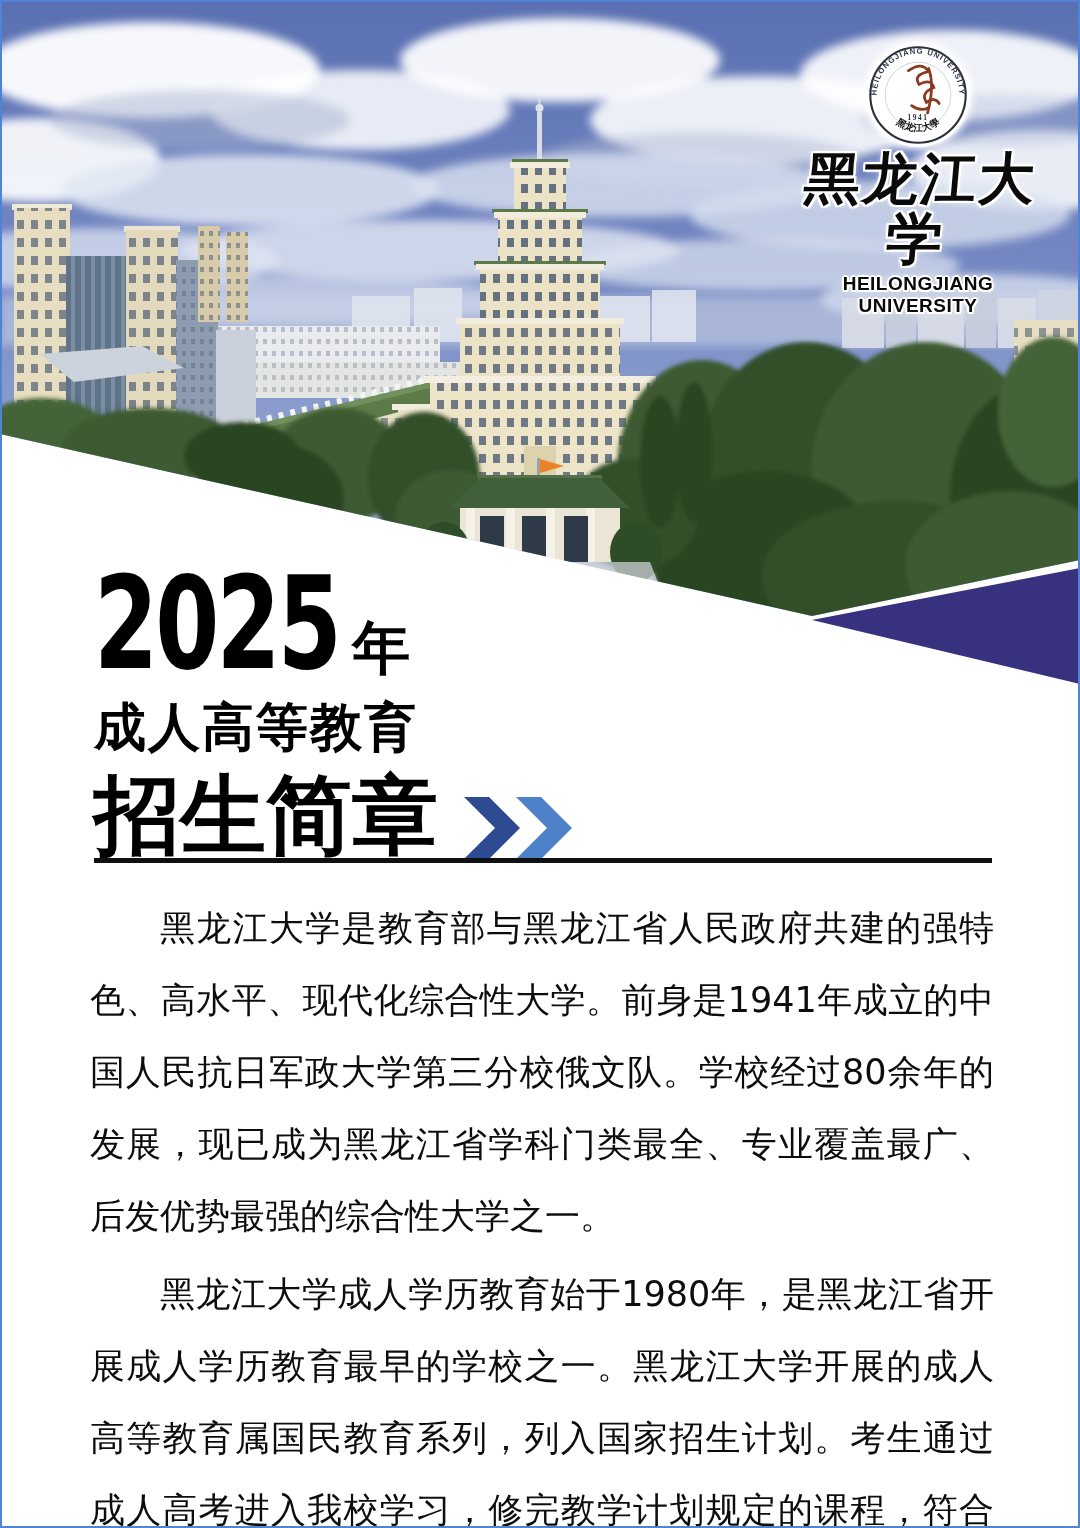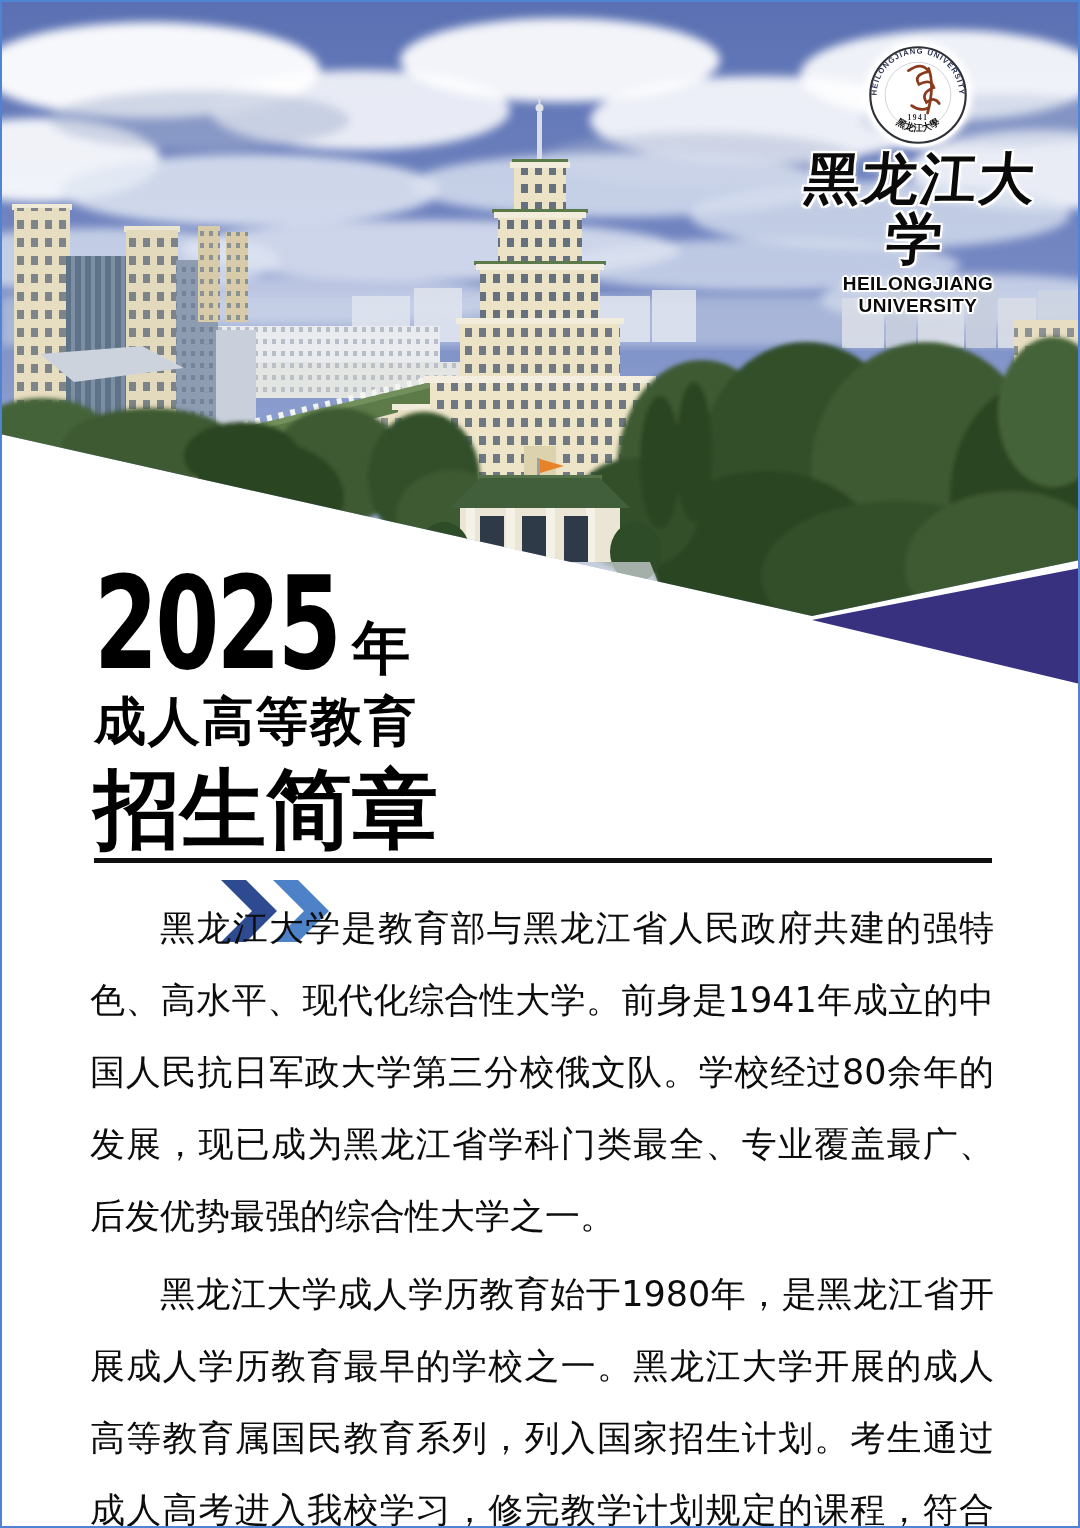--- a/index.html
+++ b/index.html
@@ -36,22 +36,22 @@
     margin-top:5px; font-family:"Liberation Sans", sans-serif; font-weight:800;
     font-size:19px; letter-spacing:.5px; word-spacing:10px; color:#0a0a0a;
     text-shadow:2px 0 0 #fff,-2px 0 0 #fff,0 2px 0 #fff,0 -2px 0 #fff,
       1.5px 1.5px 0 #fff,-1.5px -1.5px 0 #fff,1.5px -1.5px 0 #fff,-1.5px 1.5px 0 #fff,0 0 6px #fff;
   }
   
   .title-block{position:absolute; left:94px; top:560px; z-index:5; color:#000000;}
   .t-year-row{font-weight:800; font-size:128px; line-height:1; white-space:nowrap;}
   .t-year{display:inline-block; letter-spacing:-4px; transform:scaleX(.72); transform-origin:0 80%; margin-right:-92px;}
   .t-year-suffix{font-size:58px; font-weight:900; margin-left:10px;}
-  .t-line2{margin-top:5px; font-size:52px; font-weight:900; letter-spacing:2px; line-height:1.1;}
-  .t-line3-row{margin-top:14px; display:flex; align-items:center;flex-direction:column;}
+  .t-line2{margin-top:11px; font-size:52px; font-weight:900; letter-spacing:2px; line-height:1.1;}
+  .t-line3-row{margin-top:14px; display:flex; align-items:center;}
   .t-line3{font-size:86px; font-weight:900; letter-spacing:0px; line-height:1.05;}
   .chevrons{margin-left:26px; margin-top:26px;}
   .divider{position:absolute; left:94px; top:858px; width:898px; height:5px; background:#101010; z-index:5;}
   
   .body-text{
     position:absolute; left:84px; top:886px; width:916px; z-index:5;
     font-size:35px; line-height:72px; color:#0d0d0d; text-align:justify;
     font-family:"DejaVu Sans", sans-serif;
   }
   .body-text p{margin:6px; text-indent:2em;}

